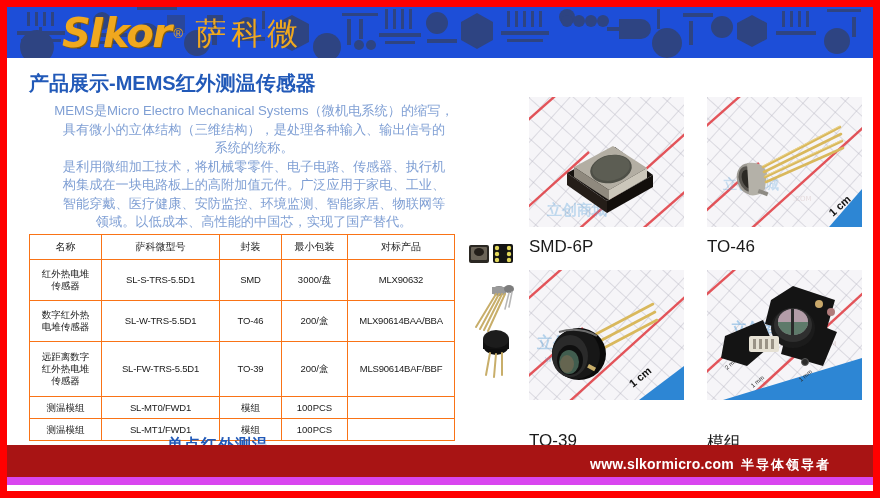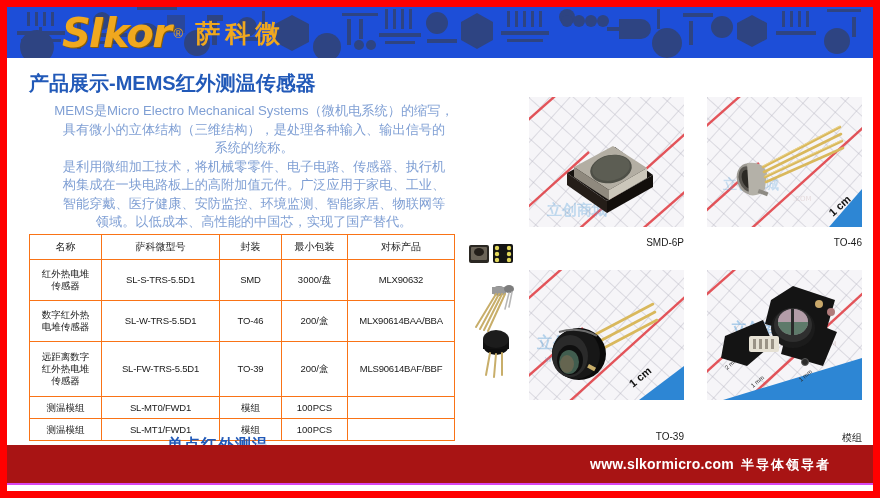--- a/index.html
+++ b/index.html
@@ -57,22 +57,22 @@
   .logo-reg {
     font-size: 13px;
     color: #f0a81e;
     vertical-align: super;
     margin-left: 3px;
     font-style: normal;
     font-weight: normal;
   }
   .logo-cn {
     font-family: "DejaVu Sans", sans-serif;
-    font-size: 25px;
-    font-weight: bold;
+    font-size: 31px;
+    font-weight: normal;
     color: #f0a81e;
     letter-spacing: 5px;
     margin-left: 12px;
     line-height: 1;
   }
 
   
   .page-title {
     position: absolute;
     left: 22px;
@@ -164,39 +164,39 @@
   }
   .photo-1 { left: 522px; top: 90px; }
   .photo-2 { left: 700px; top: 90px; }
   .photo-3 { left: 522px; top: 263px; }
   .photo-4 { left: 700px; top: 263px; }
   .photo svg { display: block; width: 100%; height: 100%; }
 
   .photo-label {
     position: absolute;
     width: 155px;
-    text-align: right;
-    font-size: 10px;
+    text-align: left;
+    font-size: 17px;
     color: #1a1a1a;
     font-family: "Liberation Sans", sans-serif;
   }
   .lab-1 { left: 522px; top: 230px; }
   .lab-2 { left: 700px; top: 230px; }
   .lab-3 { left: 522px; top: 424px; }
   .lab-4 { left: 700px; top: 424px; }
 
   
   .footer-bar {
     position: absolute;
     left: 0;
     bottom: 6px;
     width: 866px;
     height: 40px;
     background: #a81414;
-    border-bottom: 2px solid #d946ef;
+    border-bottom: 8px solid #d946ef;
     box-sizing: border-box;
   }
   .footer-text {
     position: absolute;
     right: 42px;
     top: 11px;
     font-size: 14px;
     font-weight: bold;
     color: #ffffff;
     letter-spacing: 0.2px;

